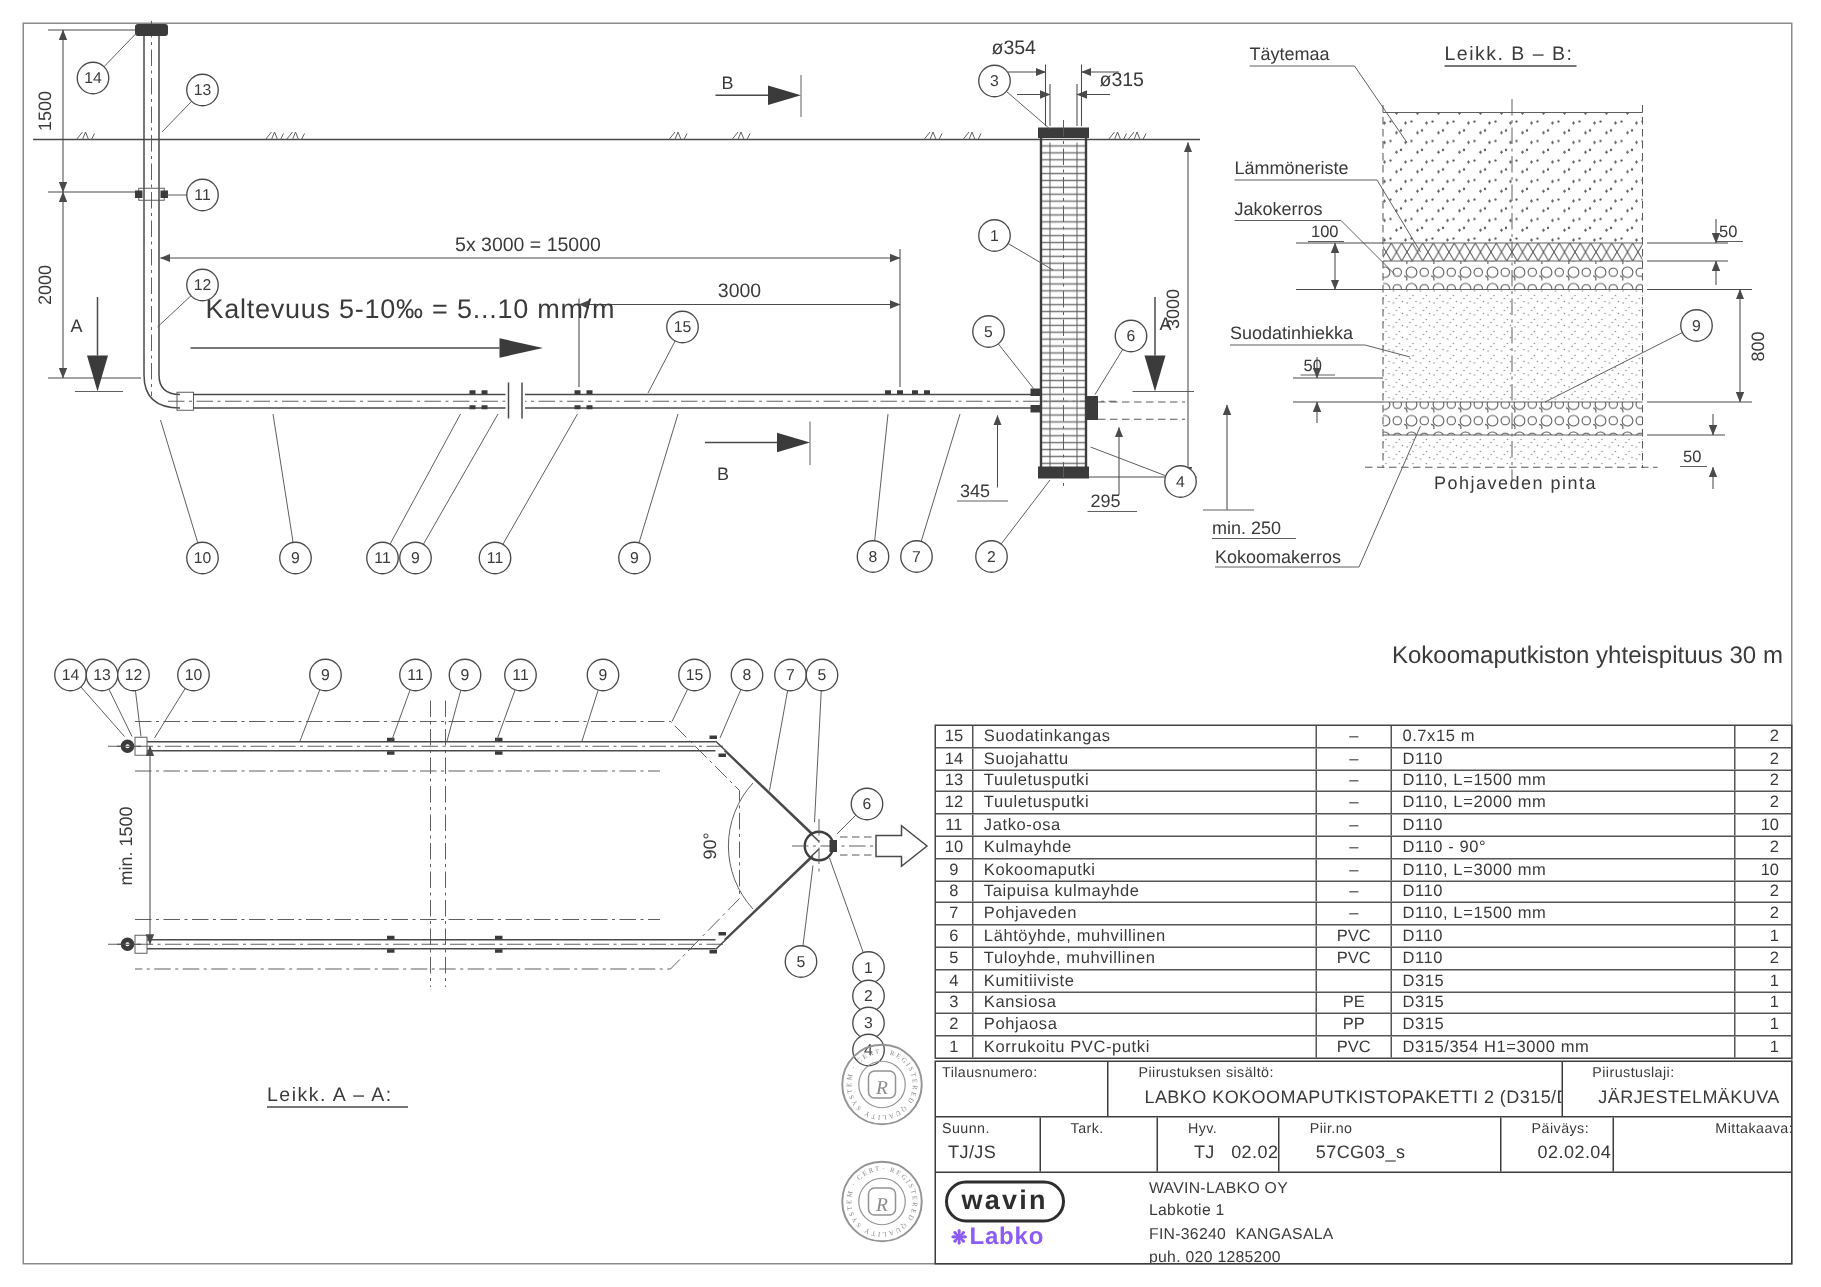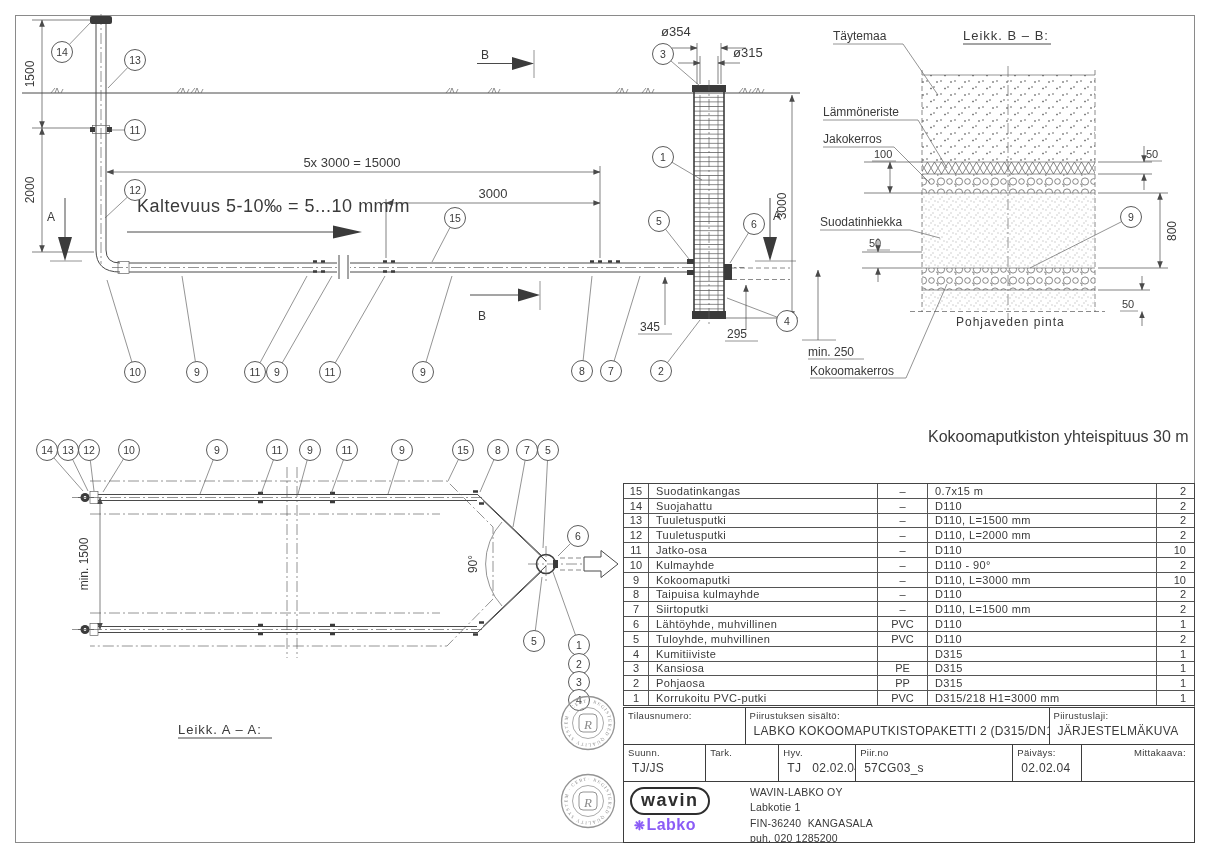--- a/index.html
+++ b/index.html
@@ -27,21 +27,21 @@
   .pt-row:last-child{border-bottom:none;}
   .pt-c{height:100%;display:flex;align-items:center;box-sizing:border-box;border-right:1px solid #555;overflow:hidden;white-space:nowrap;}
   .c0{width:25px;justify-content:center;}
   .c1{width:230px;padding-left:7px;letter-spacing:.4px;}
   .c2{width:50px;justify-content:center;}
   .c3{width:230px;padding-left:7px;letter-spacing:.4px;}
   .c4{width:37px;justify-content:flex-end;padding-right:8px;border-right:none;}
   
   #tblock{position:absolute;left:623px;top:707px;width:572px;height:136px;
           border:1.4px solid #3d3d3d;box-sizing:border-box;display:flex;flex-direction:column;}
-  .tb-row{display:flex;box-sizing:border-box;border-bottom:1px solid #3d3d3d;}
+  .tb-row{display:flex;box-sizing:border-box;border-bottom:1px solid #3d3d3d;gap:16px;}
   .tb-row:last-child{border-bottom:none;}
   .tb-cell{box-sizing:border-box;border-right:1px solid #3d3d3d;padding:2px 4px;overflow:hidden;position:relative;}
   .tb-cell:last-child{border-right:none;}
   .lbl{font-size:9.5px;letter-spacing:.3px;}
   .val{font-size:12px;margin-top:3px;padding-left:4px;white-space:pre;letter-spacing:.3px;}
   .r1{height:38px;}.r2{height:38px;}.r3{height:60px;flex:1;}
   .w122{width:122px;}.w305{width:305px;}.w145{width:145px;}
   .w90{width:90px;}.w80{width:80px;}.w84{width:84px;}.w173{width:173px;}.w75{width:75px;}.w70{width:70px;margin-left:48px;}
   .w132{width:132px;}.w318{width:318px;}
   #wavin-oval{display:inline-block;border:2.5px solid #2e2e2e;border-radius:16px;padding:1px 9px 2px;margin:3px 0 1px 2px;}
@@ -469,21 +469,21 @@
       </div>
       <div class="pt-row">
         <span class="pt-c c0">8</span>
         <span class="pt-c c1">Taipuisa kulmayhde</span>
         <span class="pt-c c2">–</span>
         <span class="pt-c c3">D110</span>
         <span class="pt-c c4">2</span>
       </div>
       <div class="pt-row">
         <span class="pt-c c0">7</span>
-        <span class="pt-c c1">Siirtoputki</span>
+        <span class="pt-c c1">Pohjaveden</span>
         <span class="pt-c c2">–</span>
         <span class="pt-c c3">D110, L=1500 mm</span>
         <span class="pt-c c4">2</span>
       </div>
       <div class="pt-row">
         <span class="pt-c c0">6</span>
         <span class="pt-c c1">Lähtöyhde, muhvillinen</span>
         <span class="pt-c c2">PVC</span>
         <span class="pt-c c3">D110</span>
         <span class="pt-c c4">1</span>
@@ -513,21 +513,21 @@
         <span class="pt-c c0">2</span>
         <span class="pt-c c1">Pohjaosa</span>
         <span class="pt-c c2">PP</span>
         <span class="pt-c c3">D315</span>
         <span class="pt-c c4">1</span>
       </div>
       <div class="pt-row">
         <span class="pt-c c0">1</span>
         <span class="pt-c c1">Korrukoitu PVC-putki</span>
         <span class="pt-c c2">PVC</span>
-        <span class="pt-c c3">D315/218 H1=3000 mm</span>
+        <span class="pt-c c3">D315/354 H1=3000 mm</span>
         <span class="pt-c c4">1</span>
       </div>
     </div>
 
 <div id="tblock">
   <div class="tb-row r1">
     <div class="tb-cell w122">
       <div class="lbl">Tilausnumero:</div>
     </div>
     <div class="tb-cell w305">

